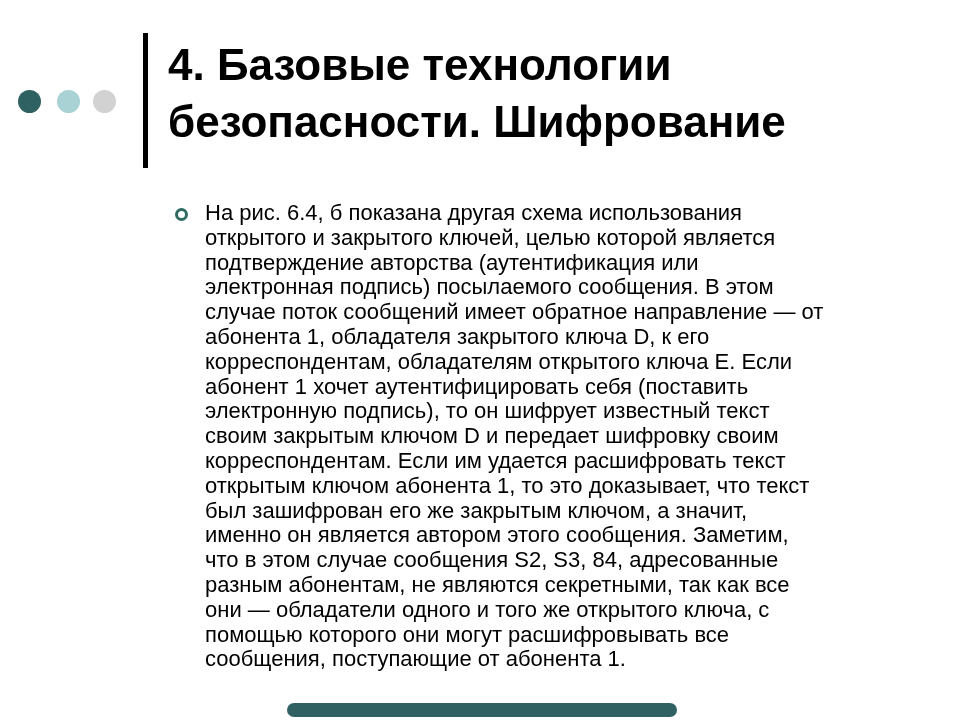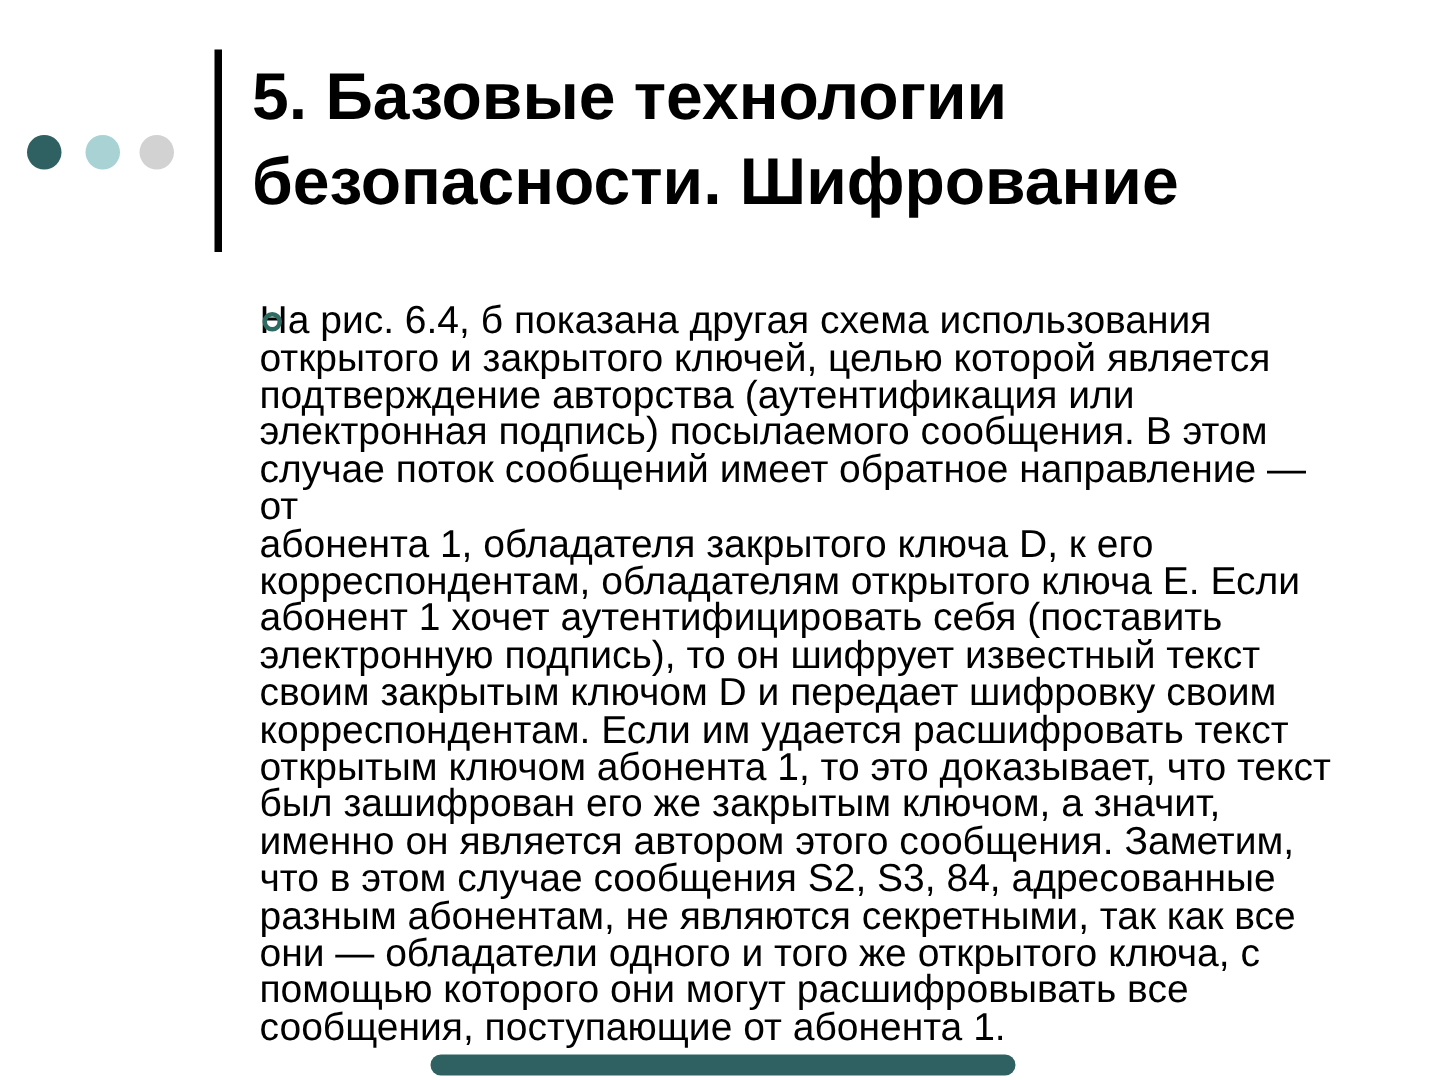--- a/index.html
+++ b/index.html
@@ -59,21 +59,22 @@
     position: absolute;
     left: 2px;
     top: 7px;
     width: 7px;
     height: 7px;
     border: 3px solid #2E6B62;
     border-radius: 50%;
     background: transparent;
   }
   .bullet-text {
-    font-size: 26px;
+    margin-left: 32px;
+    font-size: 22px;
     line-height: 24.8px;
     color: #000000;
     white-space: pre-line;
   }
   .footer-bar {
     position: absolute;
     left: 287px;
     top: 703px;
     width: 390px;
     height: 14px;
@@ -86,21 +87,21 @@
 <div class="slide">
 
   <div class="dots">
     <span class="dot d1" style="background-color: rgb(47, 96, 98);"></span>
     <span class="dot d2" style="background-color: rgb(169, 210, 212);"></span>
     <span class="dot d3" style="background-color: rgb(210, 210, 210);"></span>
   </div>
 
   <div class="title-rule"></div>
 
-  <h1 class="slide-title">5. Базовые технологии
+  <h1 class="slide-title">4. Базовые технологии
 безопасности. Шифрование</h1>
 
   <div class="body-block">
     <span class="bullet-ring" style="border-color: rgb(46, 107, 98);"></span>
     <div class="bullet-text">На рис. 6.4, б показана другая схема использования
 открытого и закрытого ключей, целью которой является
 подтверждение авторства (аутентификация или
 электронная подпись) посылаемого сообщения. В этом
 случае поток сообщений имеет обратное направление — от
 абонента 1, обладателя закрытого ключа D, к его

